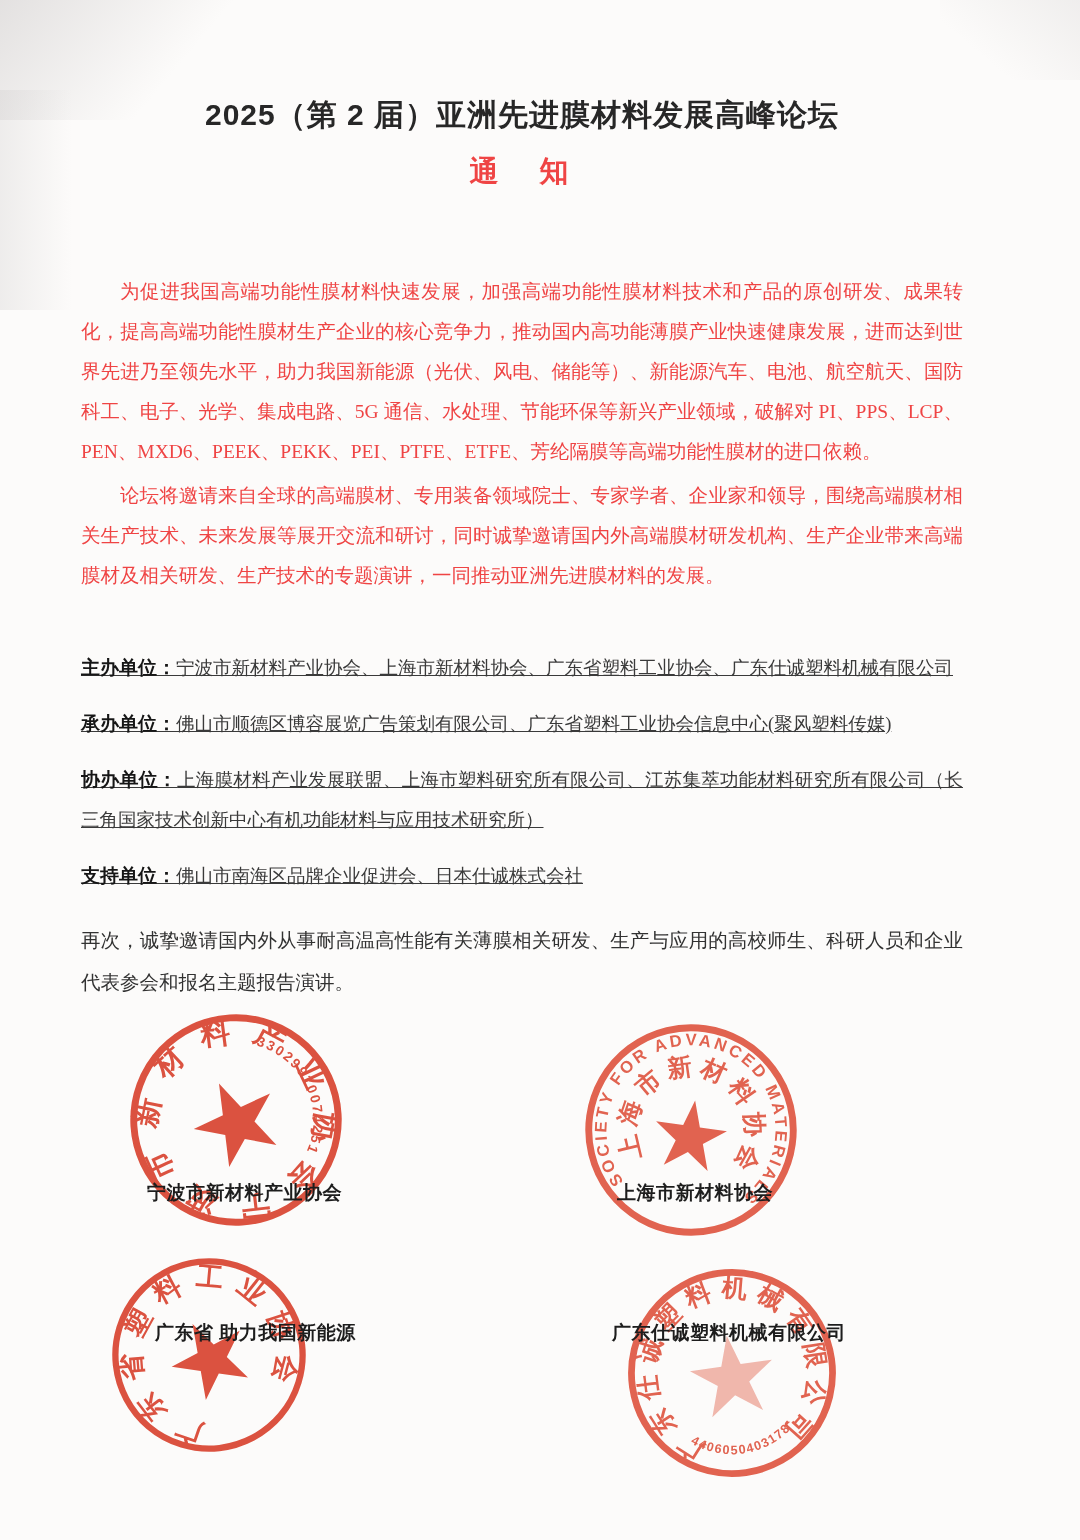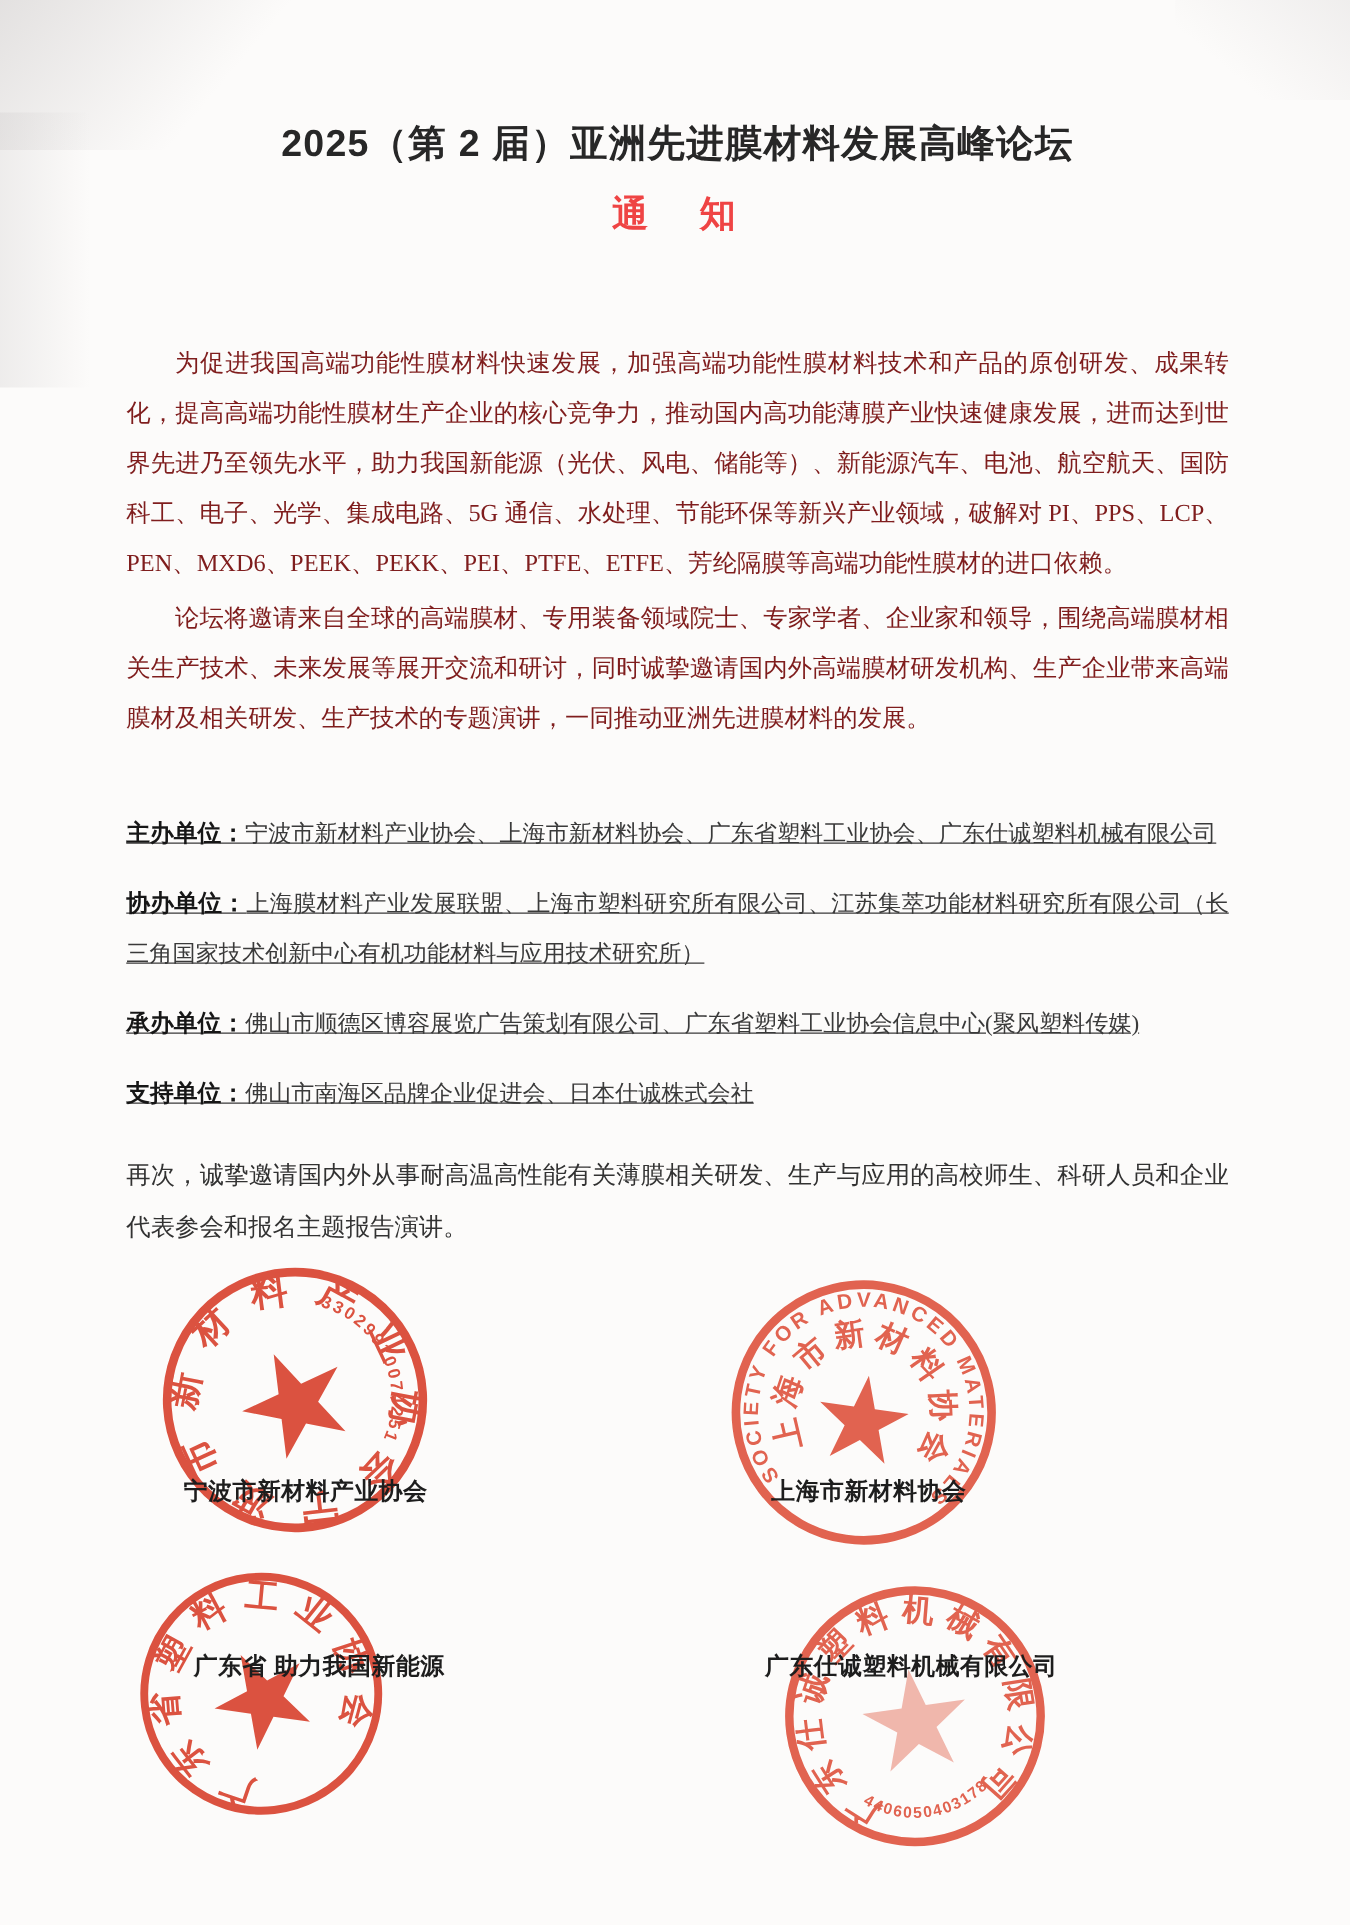--- a/index.html
+++ b/index.html
@@ -16,35 +16,35 @@
   }
   
   .artifact { position:absolute; pointer-events:none; }
   .a1 { left:0; top:0; width:260px; height:120px;
         background: linear-gradient(130deg, rgba(190,186,186,0.40), rgba(255,255,255,0) 65%); }
   .a2 { left:0; top:90px; width:90px; height:220px;
         background: linear-gradient(90deg, rgba(205,202,202,0.30), rgba(255,255,255,0) 80%); }
   .a3 { right:0; top:0; width:140px; height:80px;
         background: linear-gradient(220deg, rgba(210,207,207,0.30), rgba(255,255,255,0) 70%); }
 
-  .content { position: absolute; left: 101px; top: 95px; width: 882px; }
+  .content { position: absolute; left: 81px; top: 95px; width: 882px; }
 
   .doc-title {
     font-size: 30px; font-weight: bold; text-align: center;
     letter-spacing: 1px; color: #272727;
   }
   .doc-subtitle {
     font-size: 29px; font-weight: bold; text-align: center;
     margin-top: 16px; letter-spacing: 6px; color: #ef4444;
   }
 
   .body-p {
     font-family: "Liberation Serif", "DejaVu Serif", serif;
     font-size: 19.5px; line-height: 40px; text-align: justify;
-    text-indent: 2em; color: #7f1d1d;
+    text-indent: 2em; color: #ef4444;
   }
   .body-p.first { margin-top: 80px; }
   .body-p + .body-p { margin-top: 4px; }
 
   .org-list { margin-top: 52px; }
   .org-row {
     font-family: "Liberation Serif", "DejaVu Serif", serif;
     font-size: 18.5px; line-height: 40px; text-align: justify;
     color: #3a3a3a; margin-bottom: 16px; text-decoration: underline;
   }
@@ -95,24 +95,24 @@
     <div class="doc-subtitle">通　知</div>
 
     <p class="body-p first">为促进我国高端功能性膜材料快速发展，加强高端功能性膜材料技术和产品的原创研发、成果转化，提高高端功能性膜材生产企业的核心竞争力，推动国内高功能薄膜产业快速健康发展，进而达到世界先进乃至领先水平，助力我国新能源（光伏、风电、储能等）、新能源汽车、电池、航空航天、国防科工、电子、光学、集成电路、5G 通信、水处理、节能环保等新兴产业领域，破解对 PI、PPS、LCP、PEN、MXD6、PEEK、PEKK、PEI、PTFE、ETFE、芳纶隔膜等高端功能性膜材的进口依赖。</p>
     <p class="body-p">论坛将邀请来自全球的高端膜材、专用装备领域院士、专家学者、企业家和领导，围绕高端膜材相关生产技术、未来发展等展开交流和研讨，同时诚挚邀请国内外高端膜材研发机构、生产企业带来高端膜材及相关研发、生产技术的专题演讲，一同推动亚洲先进膜材料的发展。</p>
 
     <div class="org-list">
       <p class="org-row">
         <span class="org-label">主办单位：</span><span>宁波市新材料产业协会、上海市新材料协会、广东省塑料工业协会、广东仕诚塑料机械有限公司</span>
       </p>
       <p class="org-row">
-        <span class="org-label">协办单位：</span><span>上海膜材料产业发展联盟、上海市塑料研究所有限公司、江苏集萃功能材料研究所有限公司（长三角国家技术创新中心有机功能材料与应用技术研究所）</span>
+        <span class="org-label">承办单位：</span><span>佛山市顺德区博容展览广告策划有限公司、广东省塑料工业协会信息中心(聚风塑料传媒)</span>
       </p>
       <p class="org-row">
-        <span class="org-label">承办单位：</span><span>佛山市顺德区博容展览广告策划有限公司、广东省塑料工业协会信息中心(聚风塑料传媒)</span>
+        <span class="org-label">协办单位：</span><span>上海膜材料产业发展联盟、上海市塑料研究所有限公司、江苏集萃功能材料研究所有限公司（长三角国家技术创新中心有机功能材料与应用技术研究所）</span>
       </p>
       <p class="org-row">
         <span class="org-label">支持单位：</span><span>佛山市南海区品牌企业促进会、日本仕诚株式会社</span>
       </p>
     </div>
 
     <p class="closing-p">再次，诚挚邀请国内外从事耐高温高性能有关薄膜相关研发、生产与应用的高校师生、科研人员和企业代表参会和报名主题报告演讲。</p>
   </div>
 
   <div class="sig sig-1">宁波市新材料产业协会</div>

